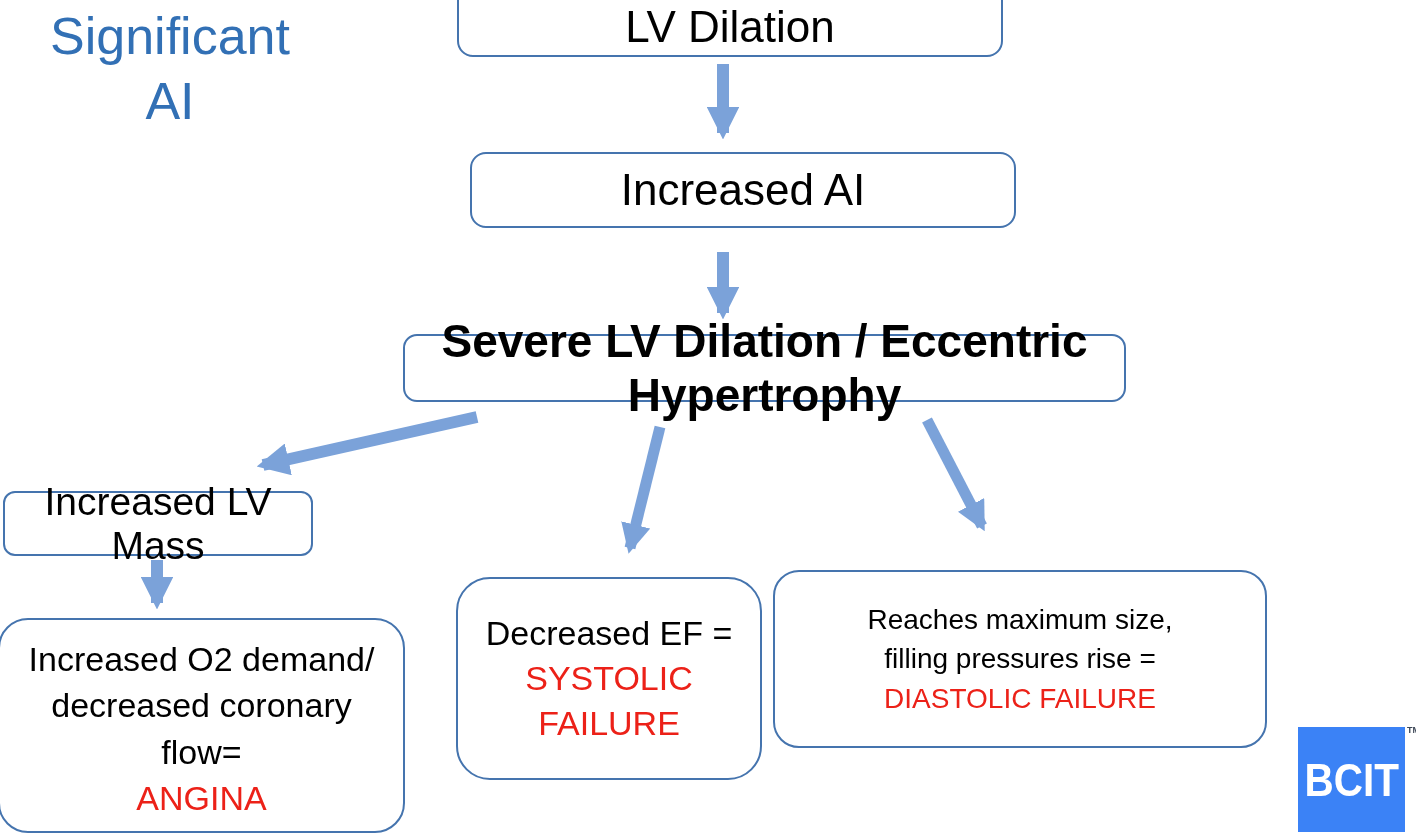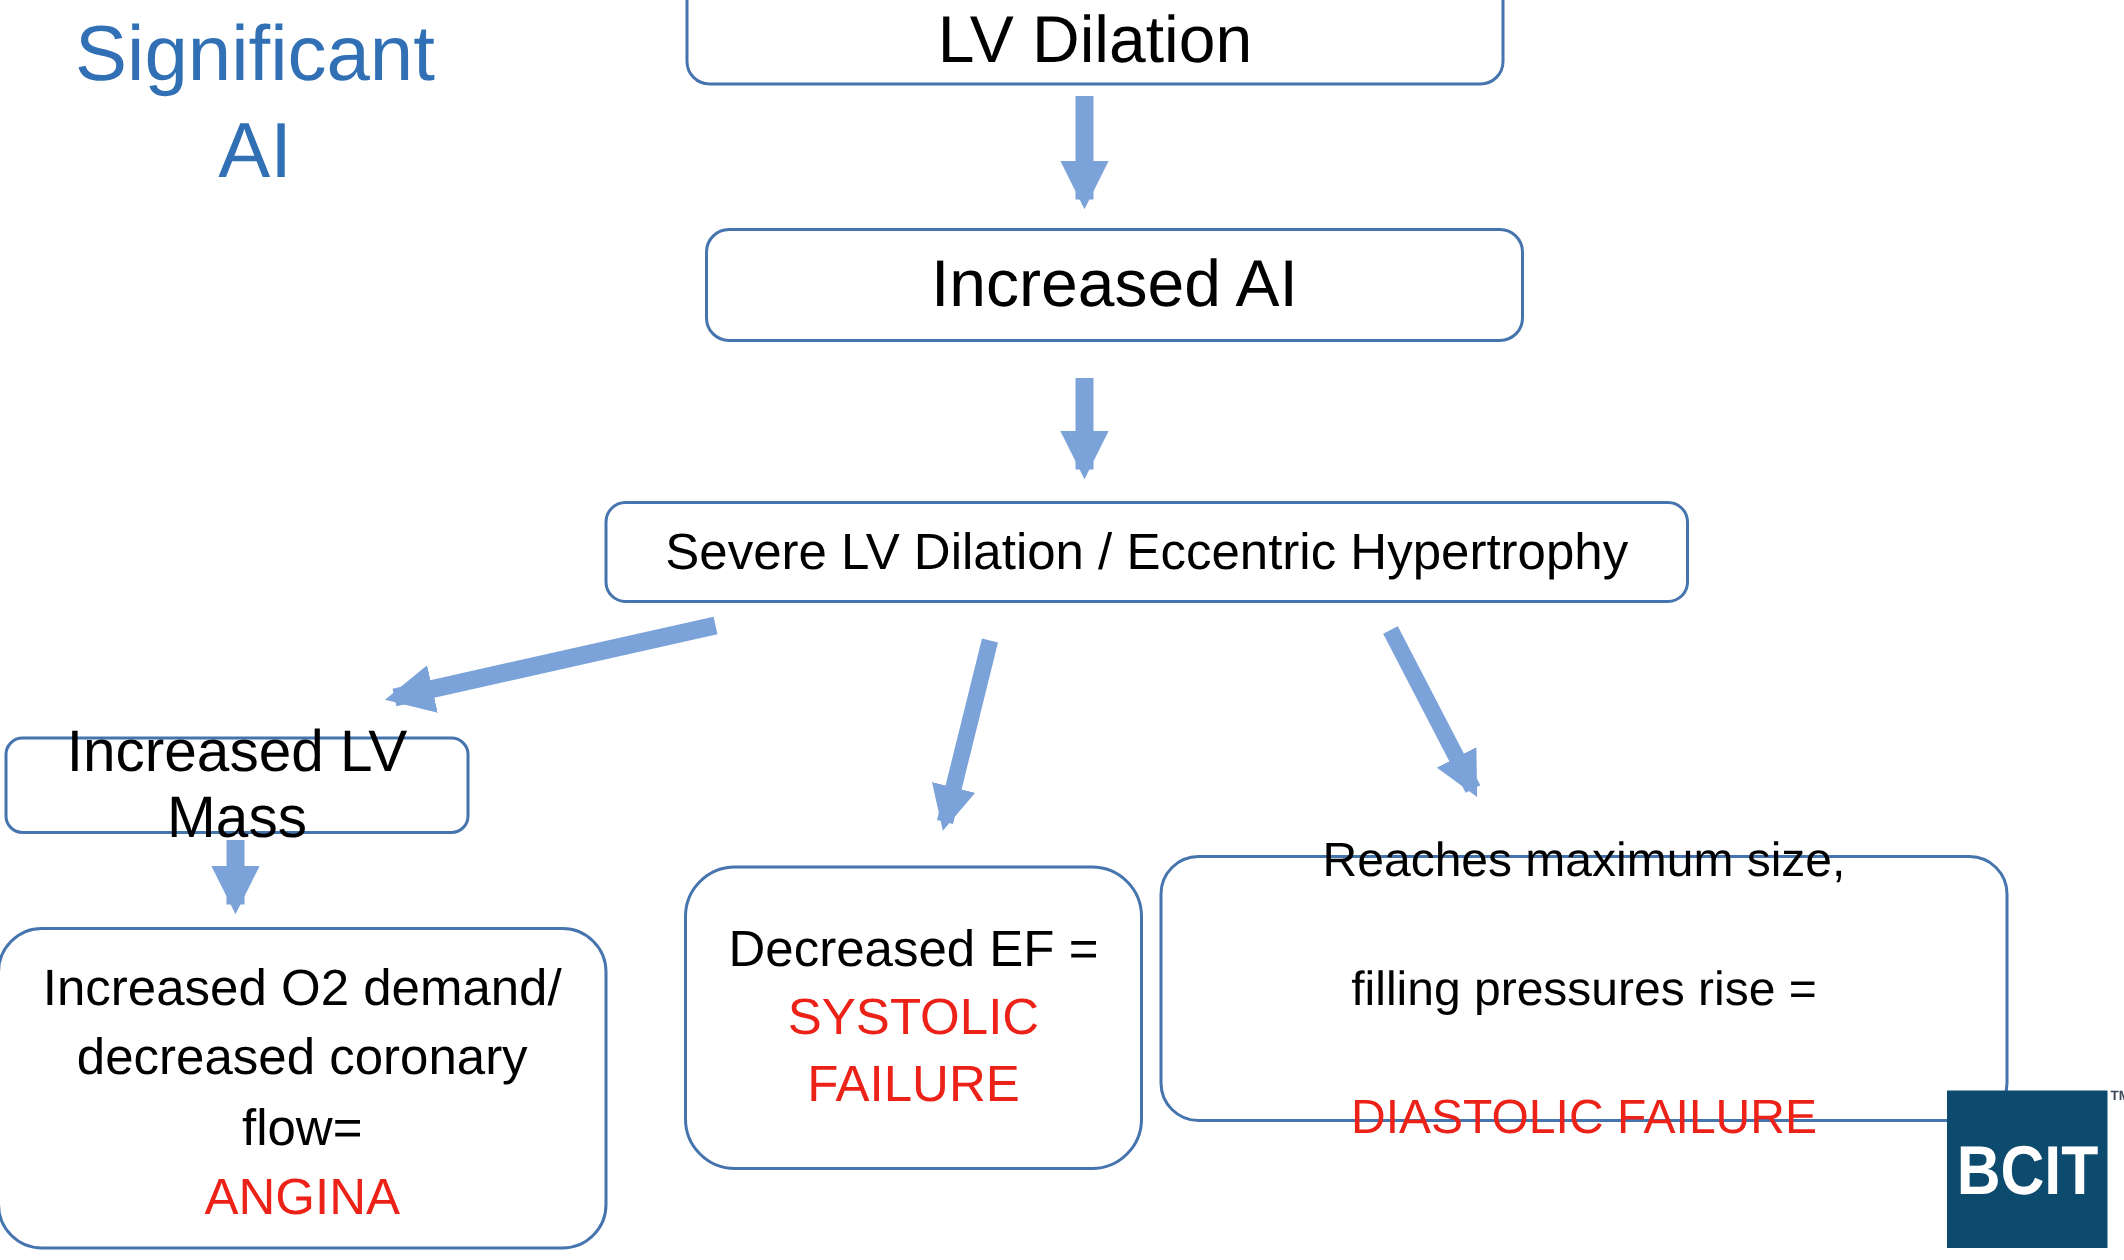--- a/index.html
+++ b/index.html
@@ -35,43 +35,43 @@
     align-items: center;
     justify-content: center;
     text-align: center;
     color: #3270B5;
   }
   .blue { color: #000000; }
   .red  { color: #EC2118; }
 
   #box-lv-dilation   { left: 457px; top: -18px; width: 546px; height: 75px;  border-radius: 16px; font-size: 44px; padding-top: 14px; }
   #box-increased-ai  { left: 457px; top: 152px; width: 546px; height: 76px;  border-radius: 16px; font-size: 44px; margin-left: 13px; }
-  #box-severe        { left: 403px; top: 334px; width: 723px; height: 68px;  border-radius: 14px; font-size: 34px; }
+  #box-severe        { left: 403px; top: 334px; width: 723px; height: 68px;  border-radius: 14px; font-size: 46px; font-weight: bold; }
   #box-lv-mass       { left: 3px;   top: 491px; width: 310px; height: 65px;  border-radius: 12px; font-size: 39px; }
   #box-angina        { left: -2px;  top: 618px; width: 407px; height: 215px; border-radius: 30px; font-size: 34px; line-height: 1.36; padding-top: 6px; }
   #box-systolic      { left: 456px; top: 577px; width: 306px; height: 203px; border-radius: 34px; font-size: 34px; line-height: 1.32; }
-  #box-diastolic     { left: 773px; top: 570px; width: 566px; height: 178px; border-radius: 26px; font-size: 32px; line-height: 1.40; gap: 41px; }
+  #box-diastolic     { left: 773px; top: 570px; width: 494px; height: 178px; border-radius: 26px; font-size: 28px; line-height: 1.40; }
 
   #flow-arrows {
     position: absolute;
     left: 0;
     top: 0;
     pointer-events: none;
   }
   #flow-arrows line {
     stroke: #7BA2D9;
     stroke-linecap: butt;
   }
   .bcit-logo {
     position: absolute;
     left: 1298px;
     top: 727px;
     width: 107px;
     height: 105px;
-    background: #0c4a6e;
+    background: #3b82f6;
     color: #ffffff;
     display: flex;
     align-items: center;
     justify-content: center;
     font-weight: bold;
     font-size: 46px;
   }
   .bcit-logo span {
     display: inline-block;
     transform: scaleX(0.88);

